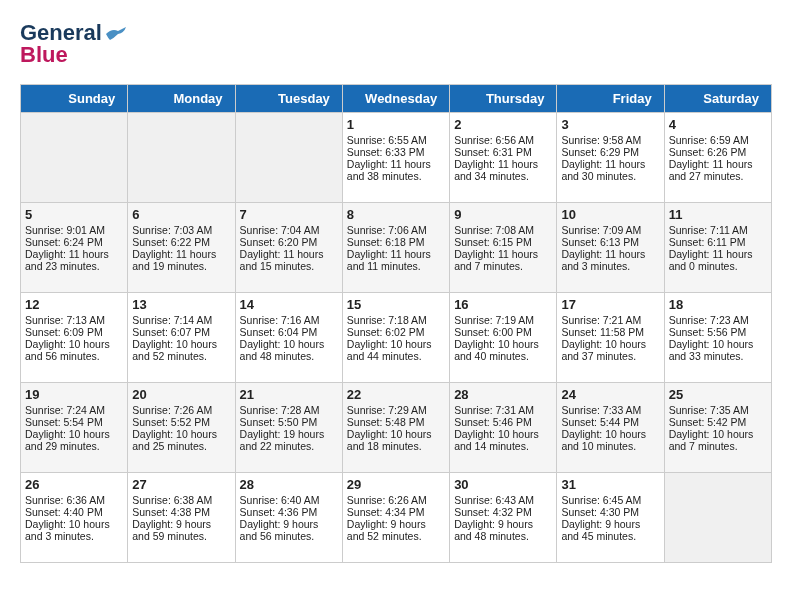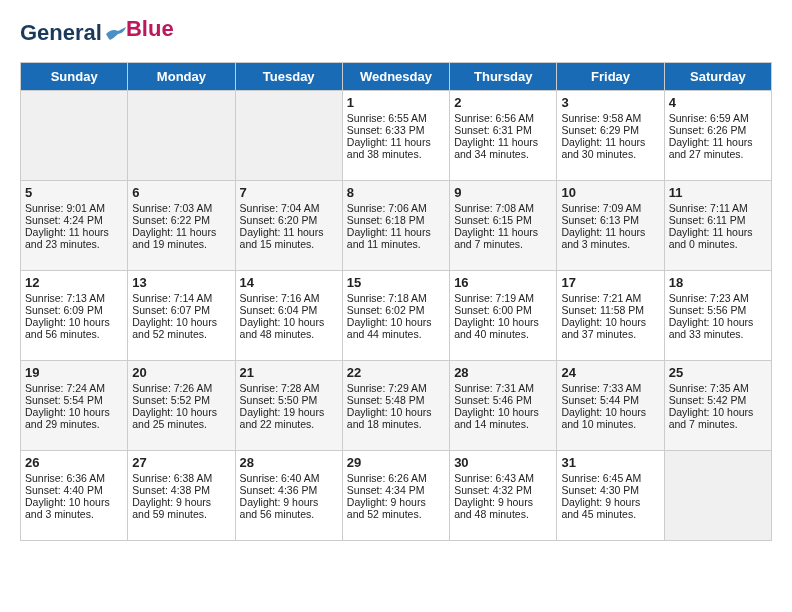--- a/index.html
+++ b/index.html
@@ -11,21 +11,21 @@
       padding: 20px;
     }
     .header {
       display: flex;
       justify-content: space-between;
       align-items: flex-start;
       margin-bottom: 16px;
     }
     .logo {
       display: flex;
-      flex-direction: row;
+      flex-direction: column;
       align-items: flex-start;
     }
     .logo-line {
       display: flex;
       align-items: center;
     }
     .title-block {
       text-align: right;
     }
     .month-title {
@@ -40,22 +40,22 @@
     table {
       width: 100%;
       border-collapse: collapse;
       table-layout: fixed;
     }
     thead tr th {
       background-color: #1a6bb5;
       color: white;
       font-size: 13px;
       font-weight: bold;
-      padding: 6px 6px;
-      text-align: center;
+      padding: 6px 12px;
+      text-align: right;
       border: 1px solid #ccc;
     }
     tbody tr td {
       border: 1px solid #ccc;
       vertical-align: top;
       padding: 4px;
       font-size: 10.5px;
       color: #222;
       height: 90px;
       background: #fff;
@@ -108,21 +108,21 @@
   <tr>
         <td class="empty-cell"></td>
         <td class="empty-cell"></td>
         <td class="empty-cell"></td>
         <td><span class="day-num">1</span><span>Sunrise: 6:55 AM</span><br><span>Sunset: 6:33 PM</span><br><span>Daylight: 11 hours and 38 minutes.</span></td>
         <td><span class="day-num">2</span><span>Sunrise: 6:56 AM</span><br><span>Sunset: 6:31 PM</span><br><span>Daylight: 11 hours and 34 minutes.</span></td>
         <td><span class="day-num">3</span><span>Sunrise: 9:58 AM</span><br><span>Sunset: 6:29 PM</span><br><span>Daylight: 11 hours and 30 minutes.</span></td>
         <td><span class="day-num">4</span><span>Sunrise: 6:59 AM</span><br><span>Sunset: 6:26 PM</span><br><span>Daylight: 11 hours and 27 minutes.</span></td>
       </tr>
       <tr>
-        <td><span class="day-num">5</span><span>Sunrise: 9:01 AM</span><br><span>Sunset: 4:24 PM</span><br><span>Daylight: 11 hours and 23 minutes.</span></td>
+        <td><span class="day-num">5</span><span>Sunrise: 9:01 AM</span><br><span>Sunset: 6:24 PM</span><br><span>Daylight: 11 hours and 23 minutes.</span></td>
         <td><span class="day-num">6</span><span>Sunrise: 7:03 AM</span><br><span>Sunset: 6:22 PM</span><br><span>Daylight: 11 hours and 19 minutes.</span></td>
         <td><span class="day-num">7</span><span>Sunrise: 7:04 AM</span><br><span>Sunset: 6:20 PM</span><br><span>Daylight: 11 hours and 15 minutes.</span></td>
         <td><span class="day-num">8</span><span>Sunrise: 7:06 AM</span><br><span>Sunset: 6:18 PM</span><br><span>Daylight: 11 hours and 11 minutes.</span></td>
         <td><span class="day-num">9</span><span>Sunrise: 7:08 AM</span><br><span>Sunset: 6:15 PM</span><br><span>Daylight: 11 hours and 7 minutes.</span></td>
         <td><span class="day-num">10</span><span>Sunrise: 7:09 AM</span><br><span>Sunset: 6:13 PM</span><br><span>Daylight: 11 hours and 3 minutes.</span></td>
         <td><span class="day-num">11</span><span>Sunrise: 7:11 AM</span><br><span>Sunset: 6:11 PM</span><br><span>Daylight: 11 hours and 0 minutes.</span></td>
       </tr>
       <tr>
         <td><span class="day-num">12</span><span>Sunrise: 7:13 AM</span><br><span>Sunset: 6:09 PM</span><br><span>Daylight: 10 hours and 56 minutes.</span></td>
         <td><span class="day-num">13</span><span>Sunrise: 7:14 AM</span><br><span>Sunset: 6:07 PM</span><br><span>Daylight: 10 hours and 52 minutes.</span></td>

